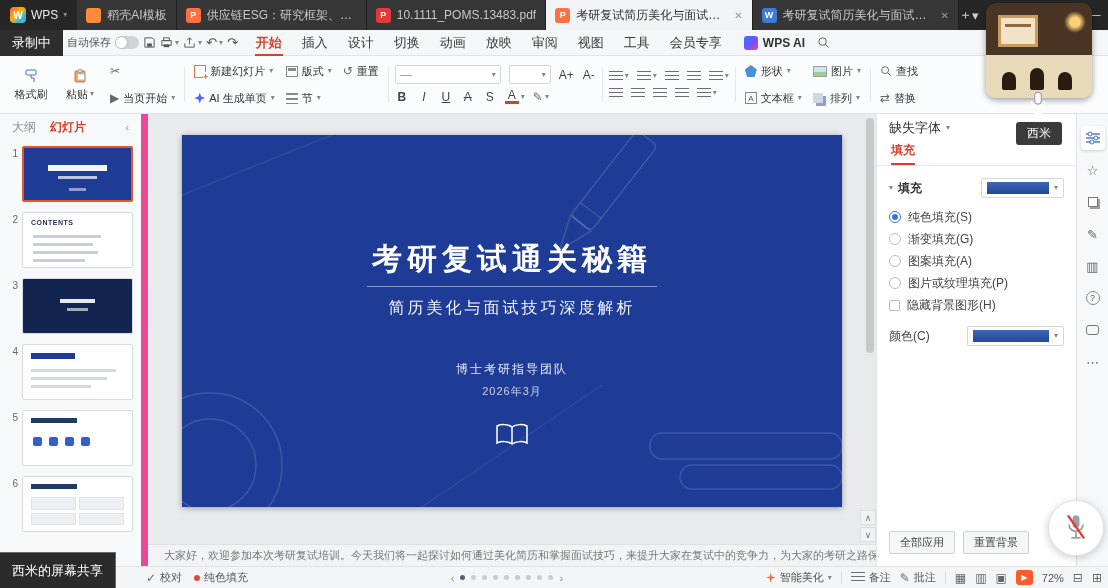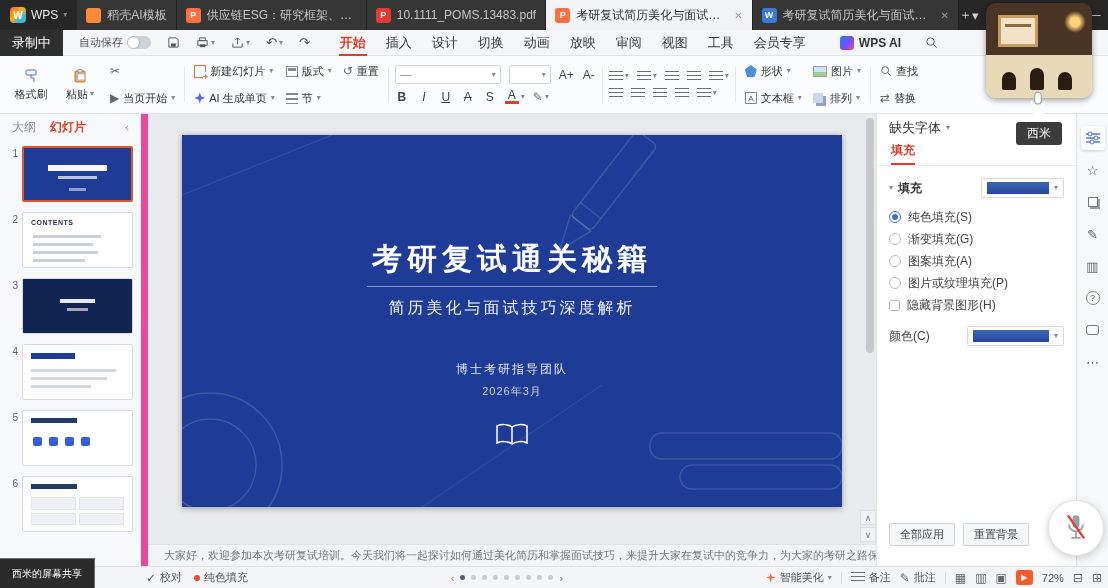--- a/index.html
+++ b/index.html
@@ -19,21 +19,21 @@
   .tclose{font-size:10px;color:#9a9a9a;margin-left:2px;}
   .newtab,.tablist{display:flex;align-items:center;justify-content:center;width:24px;color:#cfcfcf;font-size:13px;}
   .tb-right{margin-left:auto;display:flex;align-items:center;gap:11px;padding:0 10px;}
   .tb-ic{color:#cfcfcf;font-size:12px;text-align:center;min-width:12px;}
   .rec-circle{width:13px;height:13px;border-radius:50%;background:#1f6f6f;border:2px solid #9fd;}
   .pip-ic{width:13px;height:11px;border:1px solid #cfcfcf;border-radius:2px;position:relative;}
   .pip-ic::after{content:"";position:absolute;right:1px;bottom:1px;width:5px;height:4px;background:#cfcfcf;}
   .avatar{width:18px;height:18px;border-radius:50%;background:radial-gradient(circle at 50% 35%,#5a4632 0 34%,#f3b071 35%);}
 
   
-  .quickrow{position:absolute;top:30px;left:0;right:0;height:26px;background:#f5f6f8;border-bottom:1px solid #e2e3e6;display:flex;align-items:center;gap:16px;padding-right:6px;}
+  .quickrow{position:absolute;top:30px;left:0;right:0;height:26px;background:#f5f6f8;border-bottom:1px solid #e2e3e6;display:flex;align-items:center;gap:4px;padding-right:6px;}
   .rec-chip{height:26px;display:flex;align-items:center;padding:0 12px;background:#2e2e2e;color:#fff;font-size:13px;z-index:30;}
   .autosave{display:flex;align-items:center;gap:4px;color:#555;font-size:11px;}
   .toggle{width:24px;height:13px;border-radius:7px;background:#cfd2d6;position:relative;}
   .toggle::after{content:"";position:absolute;left:1px;top:1px;width:11px;height:11px;border-radius:50%;background:#fff;box-shadow:0 0 2px rgba(0,0,0,.3);}
   .qic{display:flex;align-items:center;gap:2px;color:#555;}
   .qglyph{font-size:13px;color:#555;}
   .caret{font-size:8px;color:#888;line-height:1;}
   .rtabs{display:flex;align-items:stretch;margin-left:4px;height:26px;}
   .rtab{padding:0 10px;font-size:13px;color:#3a3a3a;display:flex;align-items:center;position:relative;}
   .rtab.active{color:#d8402c;font-weight:bold;}
@@ -129,21 +129,21 @@
   .radio.sel{border-color:#3f6fd8;}
   .radio.sel::after{content:"";position:absolute;inset:2px;border-radius:50%;background:#3f6fd8;}
   .chk{width:11px;height:11px;border:1px solid #b9bcc1;border-radius:2px;background:#fff;flex:0 0 auto;}
   .kv-row{display:flex;align-items:center;justify-content:space-between;margin-top:10px;color:#444;}
   .trans-row{display:flex;align-items:center;gap:7px;margin-top:14px;color:#444;}
   .slider{flex:1;height:2px;background:#d9dbde;position:relative;}
   .slider-handle{position:absolute;left:0;top:-4px;width:7px;height:10px;background:#fff;border:1px solid #9aa0a8;border-radius:1px;}
   .spin{display:flex;align-items:center;border:1px solid #d6d8db;height:18px;padding:0 3px 0 6px;gap:3px;background:#fff;}
   .spin-val{min-width:8px;text-align:right;color:#333;}
   .spin-arrows{display:flex;flex-direction:column;line-height:.55;color:#888;font-size:7px;}
-  .props-foot{position:absolute;bottom:20px;left:12px;display:flex;gap:8px;}
+  .props-foot{position:absolute;bottom:12px;left:12px;display:flex;gap:8px;}
   .pbtn{border:1px solid #cfd1d5;background:#f5f6f8;border-radius:2px;padding:3px 10px;font-size:11px;color:#444;}
 
   
   .dock{position:absolute;right:0;top:114px;width:32px;bottom:22px;background:#f7f8fa;border-left:1px solid #e3e4e7;display:flex;flex-direction:column;align-items:center;padding-top:12px;gap:8px;}
   .dock-item{width:24px;height:24px;display:flex;align-items:center;justify-content:center;color:#666;font-size:13px;border-radius:4px;}
   .dock-item.active{background:#fff;box-shadow:0 1px 3px rgba(0,0,0,.18);}
   .layers-ic{width:10px;height:10px;border:1px solid #777;background:#fff;box-shadow:2px 2px 0 0 #9aa0a8;}
   .help-circ{width:14px;height:14px;border:1px solid #888;border-radius:50%;font-size:9px;display:flex;align-items:center;justify-content:center;color:#666;}
   .bubble-ic{width:13px;height:10px;border:1px solid #777;border-radius:3px;}
 
@@ -154,21 +154,21 @@
   .sb-dots{display:flex;align-items:center;gap:6px;margin:0 auto;color:#888;}
   .dot{width:5px;height:5px;border-radius:50%;background:#c9cbd0;}
   .dot.active{background:#57606e;}
   .sb-right{display:flex;align-items:center;gap:9px;padding-right:6px;}
   .sparkle{width:10px;height:10px;background:linear-gradient(135deg,#ffb300,#ff5252 60%,#7c4dff);clip-path:polygon(50% 0,61% 39%,100% 50%,61% 61%,50% 100%,39% 61%,0 50%,39% 39%);}
   .sb-sep{width:1px;height:12px;background:#d8dade;}
   .playbox{width:17px;height:15px;background:#ff5a2c;border-radius:3px;color:#fff;font-size:8px;display:flex;align-items:center;justify-content:center;}
   .viewic{font-size:12px;color:#666;}
 
   
-  .share-chip{position:absolute;left:0;bottom:0;height:30px;display:flex;align-items:center;padding:0 12px;background:#2b2b2b;color:#fff;font-size:10px;border:1px solid #6b6b6b;border-left:none;border-bottom:none;z-index:60;}
+  .share-chip{position:absolute;left:0;bottom:0;height:36px;display:flex;align-items:center;padding:0 12px;background:#2b2b2b;color:#fff;font-size:13px;border:1px solid #6b6b6b;border-left:none;border-bottom:none;z-index:60;}
   .webcam{position:absolute;left:986px;top:3px;width:106px;height:95px;border-radius:10px;overflow:hidden;z-index:70;background:linear-gradient(180deg,#4a3423 0 55%,#e8d9b8 55%);box-shadow:0 2px 6px rgba(0,0,0,.4);}
   .frame{position:absolute;left:12px;top:12px;width:40px;height:32px;background:#f2e3c8;border:3px solid #c99b5f;}
   .frame::after{content:"";position:absolute;left:4px;top:6px;right:4px;height:3px;background:#8c6b42;}
   .fig{position:absolute;bottom:8px;width:14px;height:18px;border-radius:7px 7px 2px 2px;background:#2a1c10;}
   .fig.f1{left:16px;} .fig.f2{left:44px;height:22px;} .fig.f3{left:72px;}
   .glow{position:absolute;right:6px;top:8px;width:22px;height:22px;border-radius:50%;background:radial-gradient(circle,#ffd27a 0 30%,rgba(255,210,122,0) 70%);}
   .cam-mic{position:absolute;left:1029px;top:90px;z-index:71;}
   .name-chip{position:absolute;left:1016px;top:122px;background:rgba(42,42,42,.92);color:#fff;font-size:12px;padding:3px 11px;border-radius:3px;z-index:71;}
   .mute-fab{position:absolute;left:1048px;top:500px;width:56px;height:56px;border-radius:50%;background:#fff;border:1px solid #e2e2e2;box-shadow:0 2px 8px rgba(0,0,0,.2);display:flex;align-items:center;justify-content:center;z-index:65;}
 </style>

